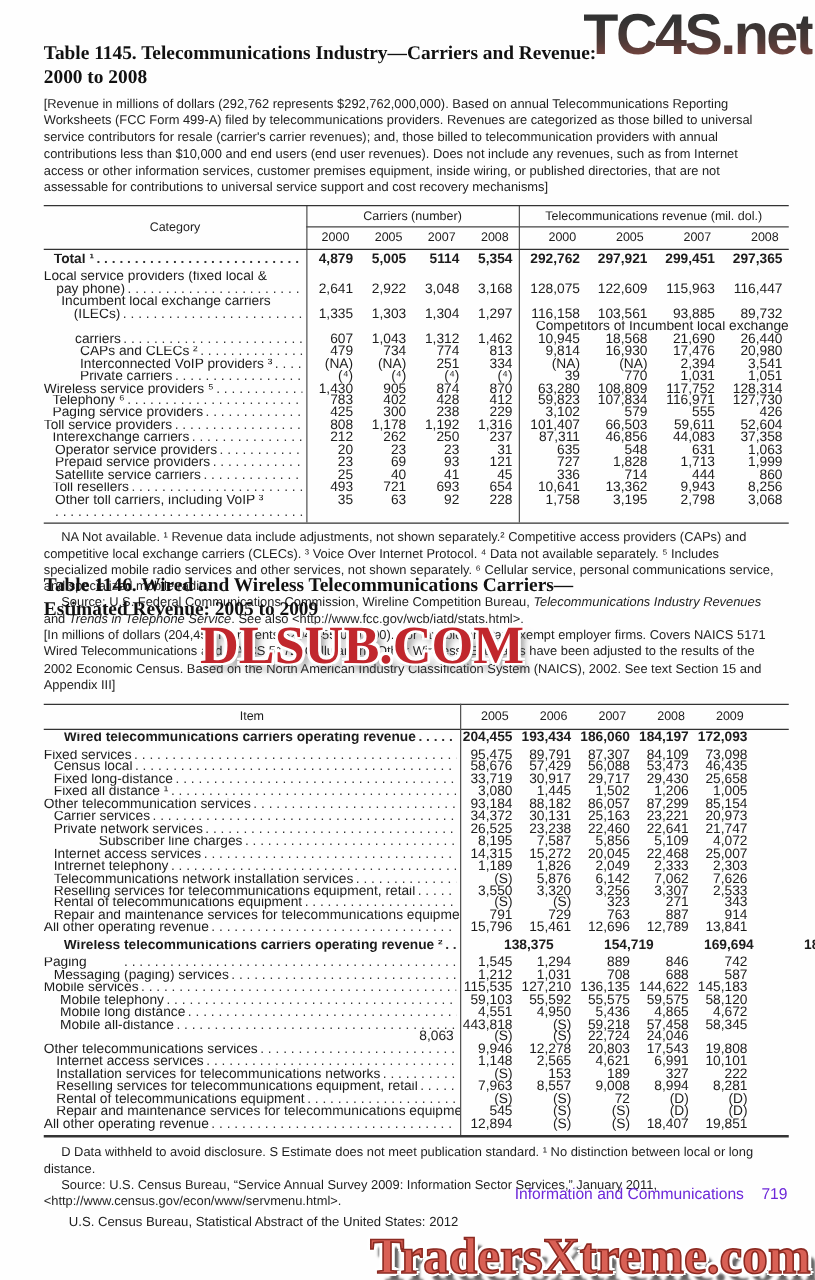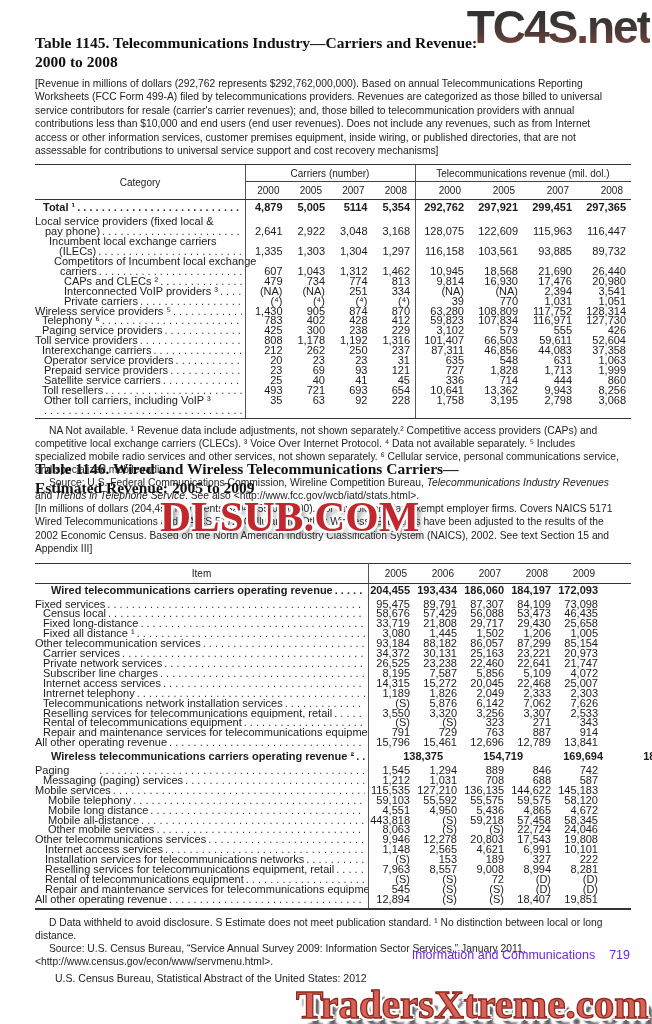--- a/index.html
+++ b/index.html
@@ -147,21 +147,21 @@
             <div class="num">1,335</div>
             <div class="num">1,303</div>
             <div class="num">1,304</div>
             <div class="num">1,297</div>
             <div class="num">116,158</div>
             <div class="num">103,561</div>
             <div class="num">93,885</div>
             <div class="num">89,732</div>
           </div>
           <div class="trow">
-            <div class="lblcell" style="padding-left: 19px; grid-column: 1 / -1;">
+            <div class="lblcell" style="padding-left: 19px; grid-column: 1 / -1; justify-content: flex-end;">
               <span class="lbltext">Competitors of Incumbent local exchange</span>
             </div>
           </div>
           <div class="trow">
             <div class="lblcell" style="padding-left: 25px;">
               <span class="lbltext">carriers</span>
               <span class="leader"></span>
             </div>
             <div class="num">607</div>
             <div class="num">1,043</div>
@@ -413,21 +413,21 @@
             <div class="num">56,088</div>
             <div class="num">53,473</div>
             <div class="num">46,435</div>
           </div>
           <div class="trow">
             <div class="lblcell" style="padding-left: 8px;">
               <span class="lbltext">Fixed long-distance</span>
               <span class="leader"></span>
             </div>
             <div class="num">33,719</div>
-            <div class="num">21,808</div>
+            <div class="num">30,917</div>
             <div class="num">29,717</div>
             <div class="num">29,430</div>
             <div class="num">25,658</div>
           </div>
           <div class="trow">
             <div class="lblcell" style="padding-left: 8px;">
               <span class="lbltext">Fixed all distance ¹</span>
               <span class="leader"></span>
             </div>
             <div class="num">3,080</div>
@@ -463,21 +463,21 @@
               <span class="lbltext">Private network services</span>
               <span class="leader"></span>
             </div>
             <div class="num">26,525</div>
             <div class="num">23,238</div>
             <div class="num">22,460</div>
             <div class="num">22,641</div>
             <div class="num">21,747</div>
           </div>
           <div class="trow">
-            <div class="lblcell" style="padding-left: 8px;">
+            <div class="lblcell" style="padding-left: 8px; margin-left: 36px;">
               <span class="lbltext">Subscriber line charges</span>
               <span class="leader"></span>
             </div>
             <div class="num">8,195</div>
             <div class="num">7,587</div>
             <div class="num">5,856</div>
             <div class="num">5,109</div>
             <div class="num">4,072</div>
           </div>
           <div class="trow">
@@ -628,24 +628,20 @@
               <span class="lbltext">Mobile all-distance</span>
               <span class="leader"></span>
             </div>
             <div class="num">443,818</div>
             <div class="num">(S)</div>
             <div class="num">59,218</div>
             <div class="num">57,458</div>
             <div class="num">58,345</div>
           </div>
           <div class="trow">
-            <div class="lblcell" style="padding-left: 13px;">
-              <span class="lbltext">Other mobile services</span>
-              <span class="leader"></span>
-            </div>
             <div class="num">8,063</div>
             <div class="num">(S)</div>
             <div class="num">(S)</div>
             <div class="num">22,724</div>
             <div class="num">24,046</div>
           </div>
           <div class="trow">
             <div class="lblcell" style="padding-left: 0px;">
               <span class="lbltext">Other telecommunications services</span>
               <span class="leader"></span>

